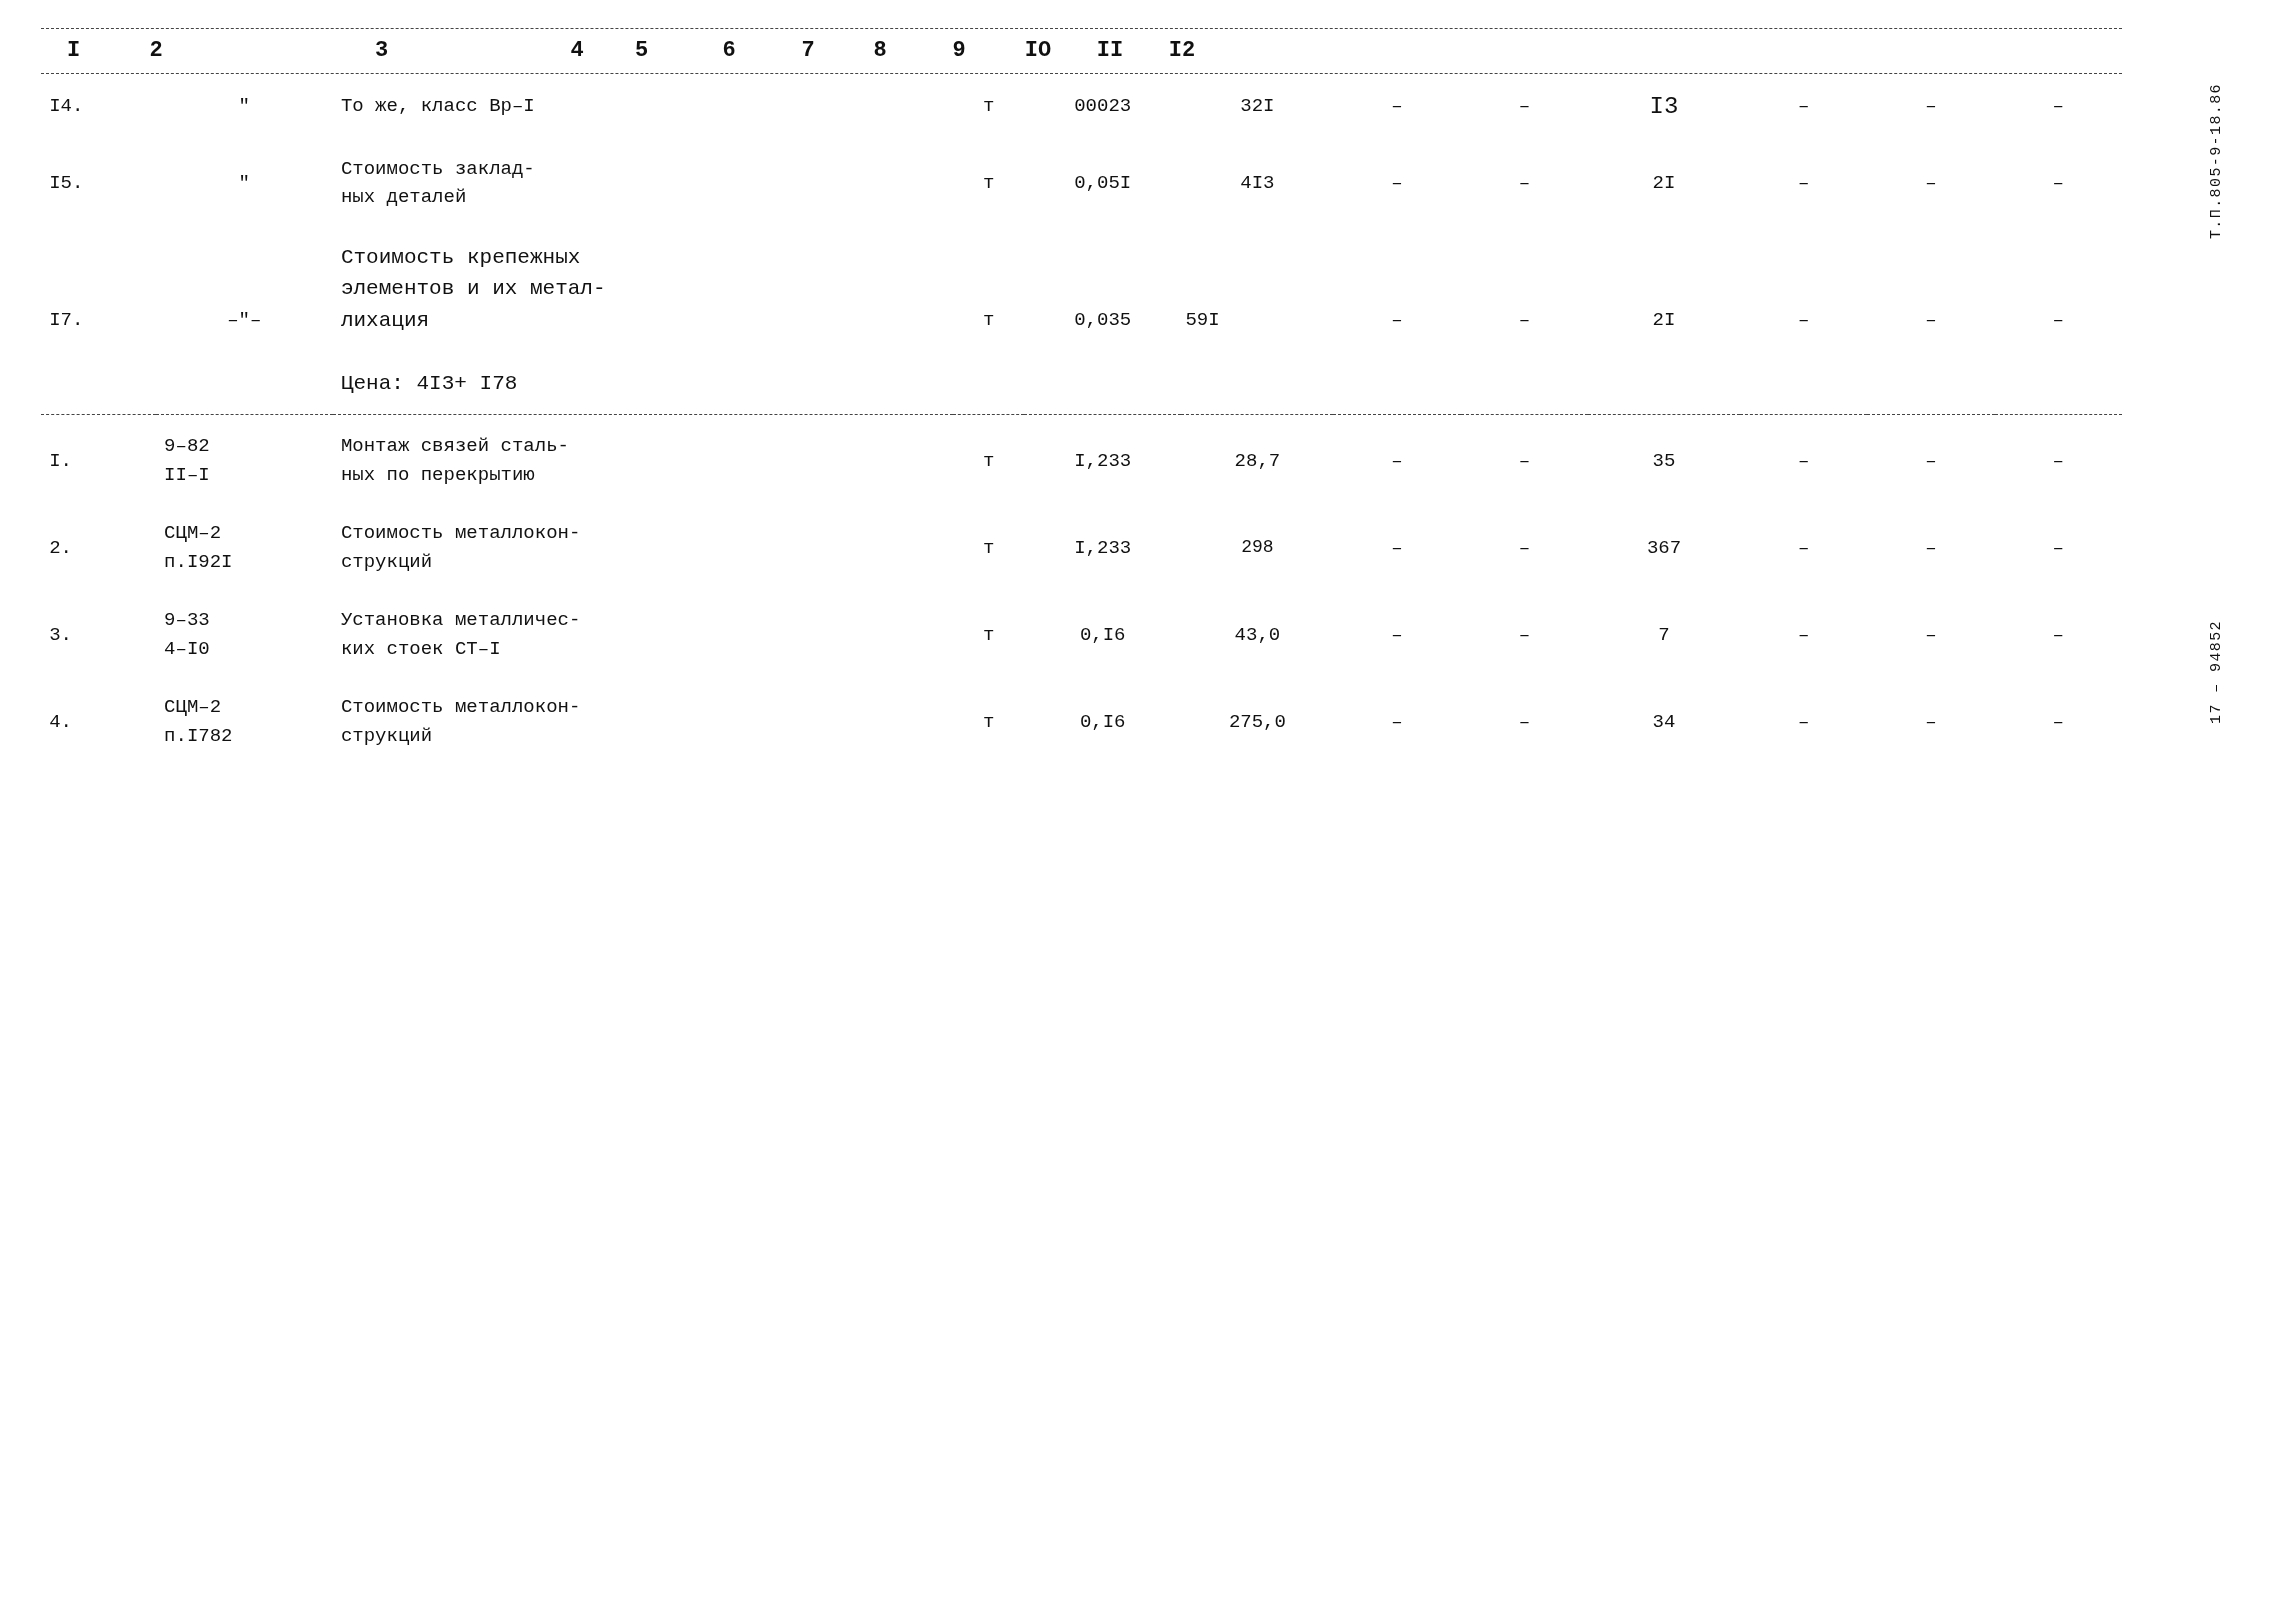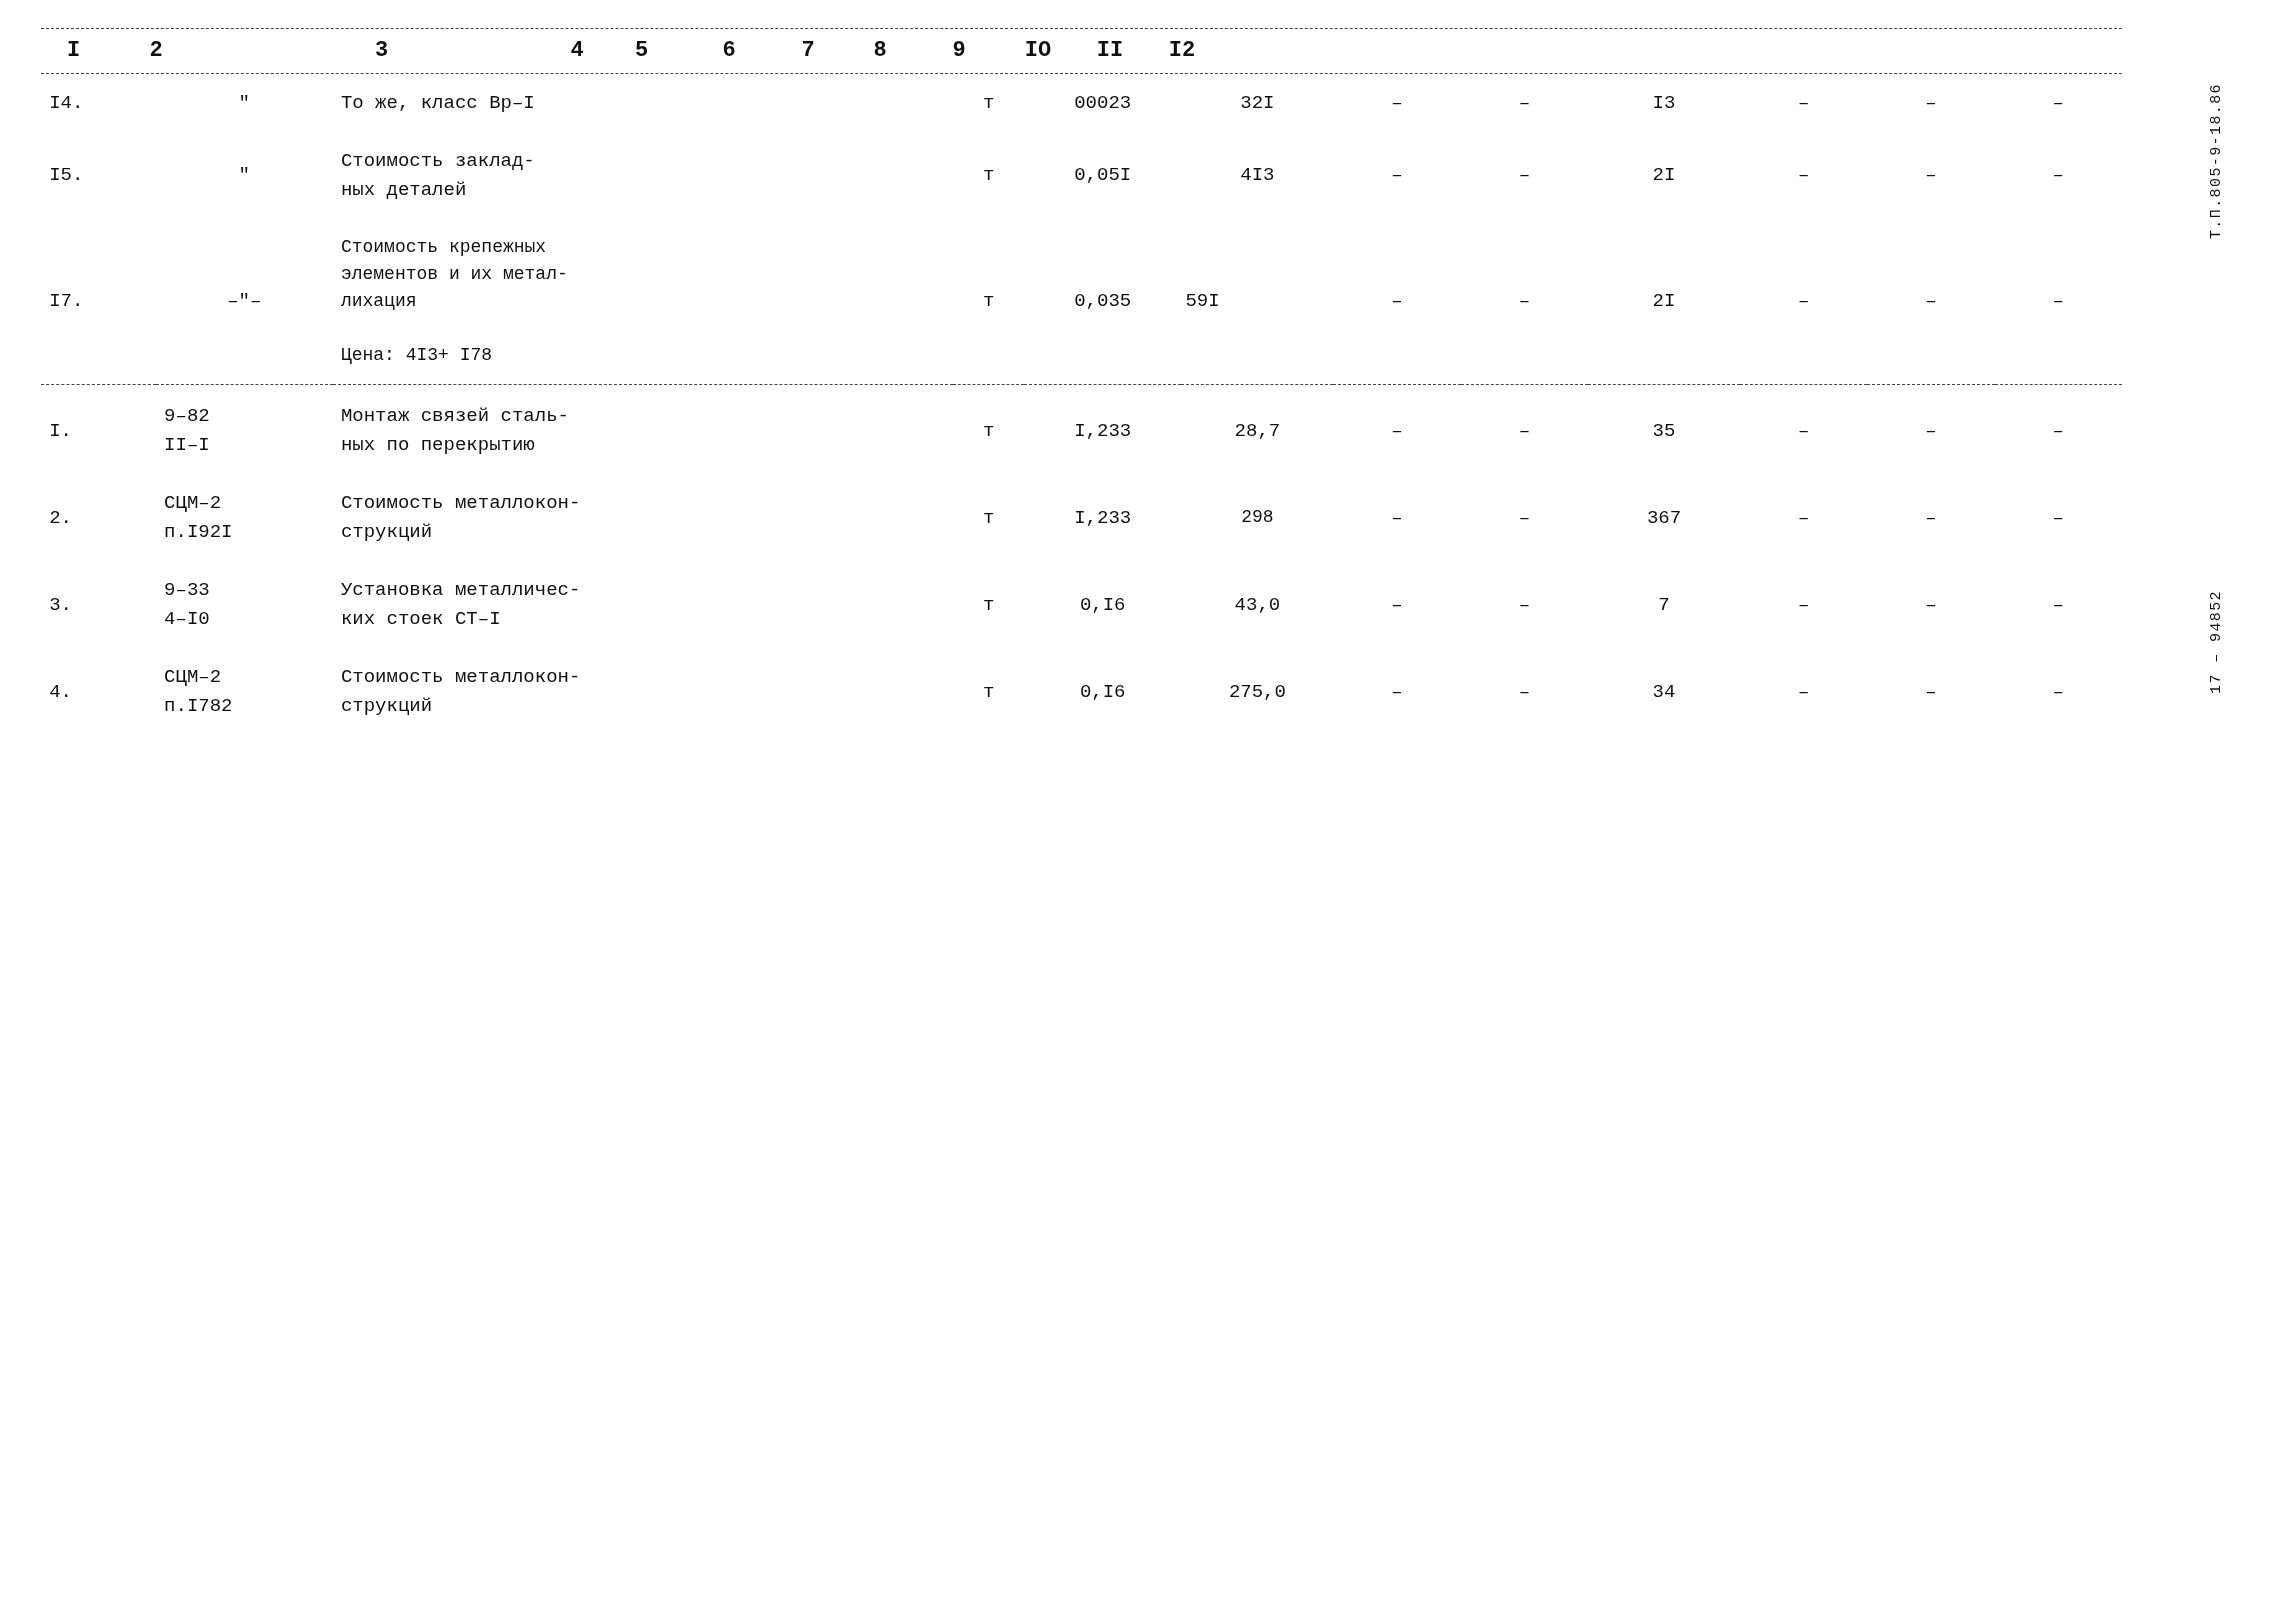--- a/index.html
+++ b/index.html
@@ -106,21 +106,21 @@
     <tbody>
         <tr>
       <td class="num-col valign-mid" style="width:65px; padding:15px 8.2px; font-size:19px; vertical-align:middle;">I4.</td>
       <td class="code-col valign-mid" style="width:100px; padding:15px 8.2px; font-size:19px; vertical-align:middle; text-align:center;">"</td>
       <td class="desc-col valign-mid" style="width:351px; padding:15px 8.2px; font-size:19px; vertical-align:middle; line-height:1.5;">То же, класс Вр–I</td>
       <td class="unit-col valign-mid" style="width:40px; padding:15px 4.1px; font-size:19px; vertical-align:middle; text-align:center;">т</td>
       <td class="v5-col valign-mid" style="width:89px; padding:15px 4.1px; font-size:19px; vertical-align:middle; text-align:center;">00023</td>
       <td class="v6-col valign-mid" style="width:86px; padding:15px 4.1px; font-size:19px; vertical-align:middle; text-align:center;">32I</td>
       <td class="v7-col valign-mid" style="width:72px; padding:15px 4.1px; font-size:19px; vertical-align:middle; text-align:center;">–</td>
       <td class="v8-col valign-mid" style="width:72px; padding:15px 4.1px; font-size:19px; vertical-align:middle; text-align:center;">–</td>
-      <td class="v9-col valign-mid" style="width:86px; padding:15px 4.1px; font-size:19px; vertical-align:middle; text-align:center;">I3</td>
+      <td class="v9-col valign-mid" style="width:86px; padding:15px 4.1px; font-size:24px; vertical-align:middle; text-align:center;">I3</td>
       <td class="v10-col valign-mid" style="width:72px; padding:15px 4.1px; font-size:19px; vertical-align:middle; text-align:center;">–</td>
       <td class="v11-col valign-mid" style="width:72px; padding:15px 4.1px; font-size:19px; vertical-align:middle; text-align:center;">–</td>
       <td class="v12-col valign-mid" style="width:72px; padding:15px 4.1px; font-size:19px; vertical-align:middle; text-align:center;">–</td>
     </tr>
 
     <tr>
       <td style="padding:15px 8.2px; font-size:19px; vertical-align:middle;">I5.</td>
       <td style="padding:15px 8.2px; font-size:19px; vertical-align:middle; text-align:center;">"</td>
       <td style="padding:15px 8.2px; font-size:19px; vertical-align:middle; line-height:1.5;">Стоимость заклад-<br>ных деталей</td>
       <td style="padding:15px 4.1px; font-size:19px; vertical-align:middle; text-align:center;">т</td>
@@ -131,21 +131,21 @@
       <td style="padding:15px 4.1px; font-size:19px; vertical-align:middle; text-align:center;">2I</td>
       <td style="padding:15px 4.1px; font-size:19px; vertical-align:middle; text-align:center;">–</td>
       <td style="padding:15px 4.1px; font-size:19px; vertical-align:middle; text-align:center;">–</td>
       <td style="padding:15px 4.1px; font-size:19px; vertical-align:middle; text-align:center;">–</td>
     </tr>
 
 
     <tr>
       <td style="padding:15px 8.2px; font-size:19px; vertical-align:middle;">I7.</td>
       <td style="padding:15px 8.2px; font-size:19px; vertical-align:middle; text-align:center;">–"–</td>
-      <td style="padding:15px 8.2px; font-size:18px; vertical-align:top; line-height:1.5;">Стоимость крепежных<br>элементов и их метал-<br>лихация<br><br>Цена: 4I3+ I78</td>
+      <td style="padding:15px 8.2px; font-size:21px; vertical-align:top; line-height:1.5;">Стоимость крепежных<br>элементов и их метал-<br>лихация<br><br>Цена: 4I3+ I78</td>
       <td style="padding:15px 4.1px; font-size:19px; vertical-align:middle; text-align:center;">т</td>
       <td style="padding:15px 4.1px; font-size:19px; vertical-align:middle; text-align:center;">0,035</td>
       <td style="padding:15px 4.1px; font-size:19px; vertical-align:middle; text-align:left;">59I</td>
       <td style="padding:15px 4.1px; font-size:19px; vertical-align:middle; text-align:center;">–</td>
       <td style="padding:15px 4.1px; font-size:19px; vertical-align:middle; text-align:center;">–</td>
       <td style="padding:15px 4.1px; font-size:19px; vertical-align:middle; text-align:center;">2I</td>
       <td style="padding:15px 4.1px; font-size:19px; vertical-align:middle; text-align:center;">–</td>
       <td style="padding:15px 4.1px; font-size:19px; vertical-align:middle; text-align:center;">–</td>
       <td style="padding:15px 4.1px; font-size:19px; vertical-align:middle; text-align:center;">–</td>
     </tr>

